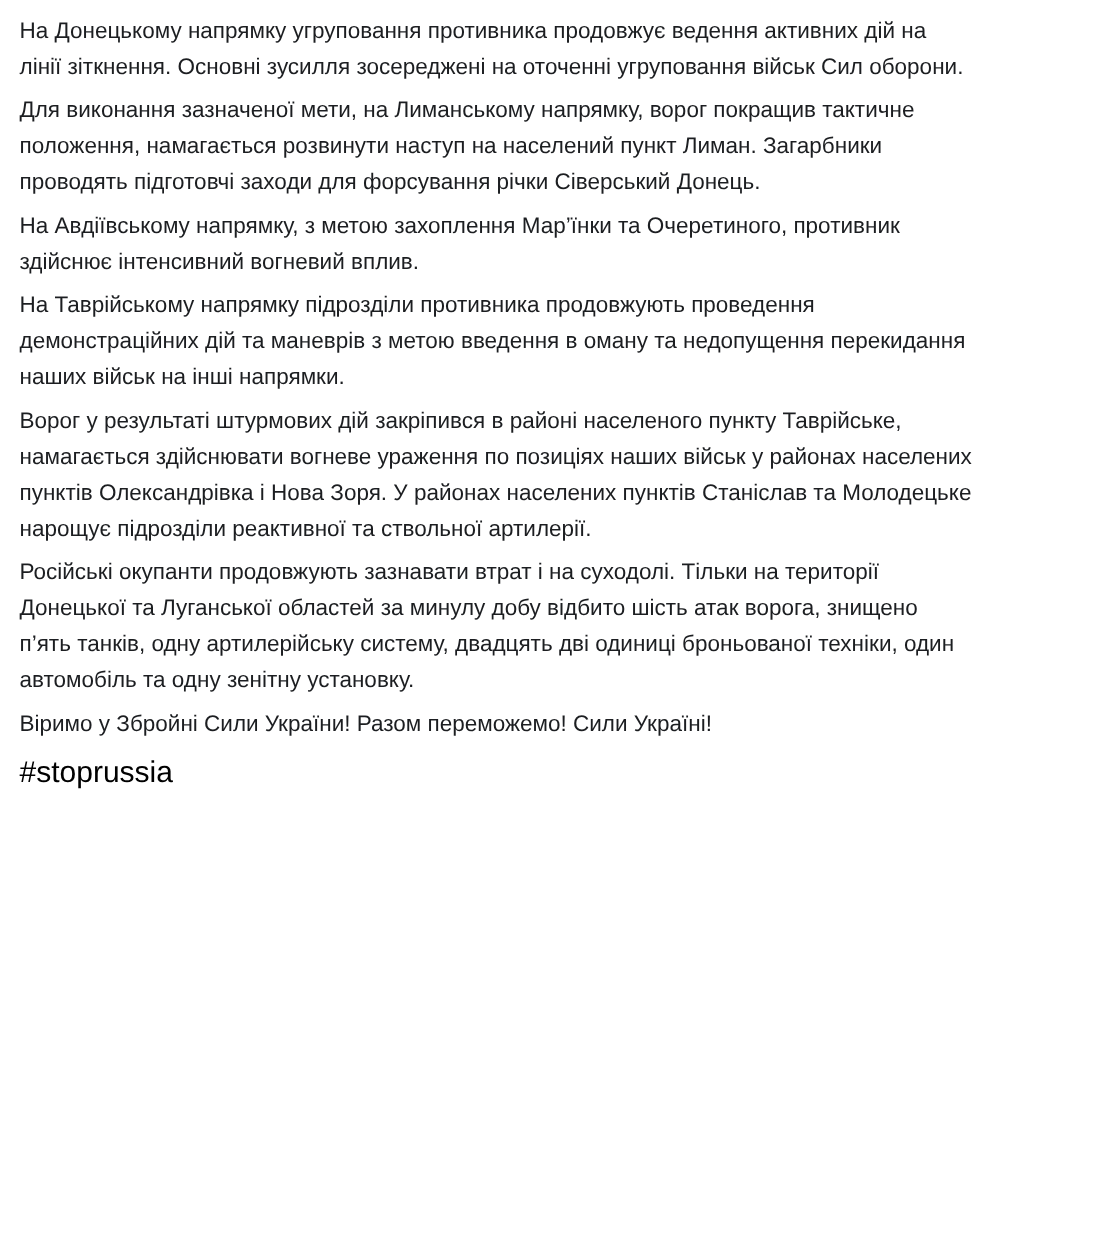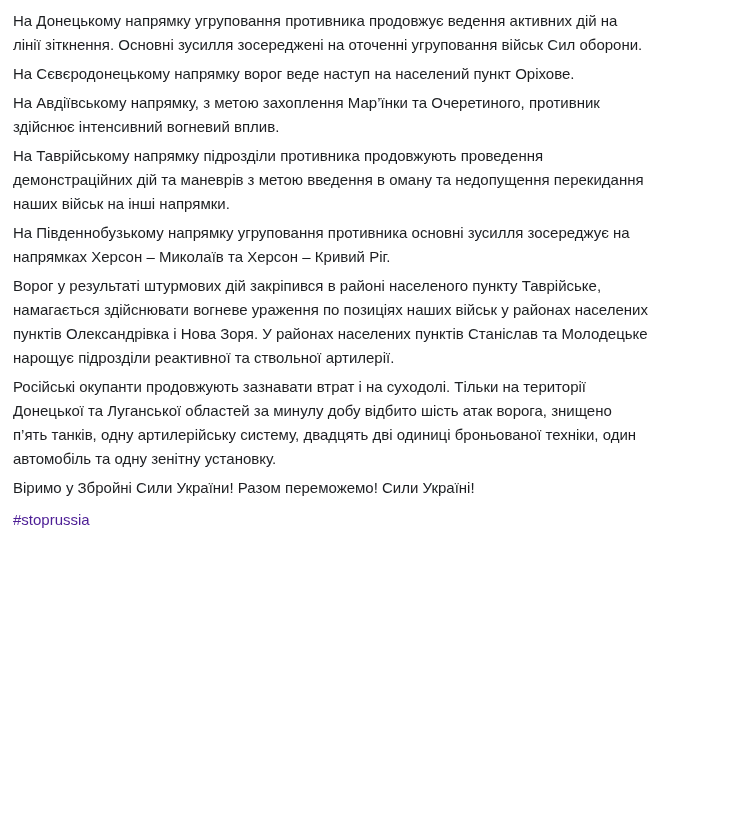--- a/index.html
+++ b/index.html
@@ -24,33 +24,32 @@
     margin: 0 0 5px 0;
     font-size: 15px;
     line-height: 24px;
     font-weight: 400;
     letter-spacing: 0;
     word-spacing: 0;
   }
   .hashtag {
     display: inline-block;
     margin-top: 3px;
-    font-size: 15px;
+    font-size: 20px;
     line-height: 24px;
-    color: #4c1d95;
+    color: #000000;
     text-decoration: none;
     cursor: pointer;
   }
 </style>
 </head>
 <body>
 
 <div class="post-body">
   <p>На Донецькому напрямку угруповання противника продовжує ведення активних дій на лінії зіткнення. Основні зусилля зосереджені на оточенні угруповання військ Сил оборони.</p>
-  <p>На Сєвєродонецькому напрямку ворог веде наступ на населений пункт Оріхове.</p>
+  <p>Для виконання зазначеної мети, на Лиманському напрямку, ворог покращив тактичне положення, намагається розвинути наступ на населений пункт Лиман. Загарбники проводять підготовчі заходи для форсування річки Сіверський Донець.</p>
   <p>На Авдіївському напрямку, з метою захоплення Мар’їнки та Очеретиного, противник здійснює інтенсивний вогневий вплив.</p>
   <p>На Таврійському напрямку підрозділи противника продовжують проведення демонстраційних дій та маневрів з метою введення в оману та недопущення перекидання наших військ на інші напрямки.</p>
-  <p>На Південнобузькому напрямку угруповання противника основні зусилля зосереджує на напрямках Херсон – Миколаїв та Херсон – Кривий Ріг.</p>
   <p>Ворог у результаті штурмових дій закріпився в районі населеного пункту Таврійське, намагається здійснювати вогневе ураження по позиціях наших військ у районах населених пунктів Олександрівка і Нова Зоря. У районах населених пунктів Станіслав та Молодецьке нарощує підрозділи реактивної та ствольної артилерії.</p>
   <p>Російські окупанти продовжують зазнавати втрат і на суходолі. Тільки на території Донецької та Луганської областей за минулу добу відбито шість атак ворога, знищено п’ять танків, одну артилерійську систему, двадцять дві одиниці броньованої техніки, один автомобіль та одну зенітну установку.</p>
   <p>Віримо у Збройні Сили України! Разом переможемо! Сили Україні!</p>
   <p><a class="hashtag" href="#">#stoprussia</a></p>
 </div>
 
 </body></html>

